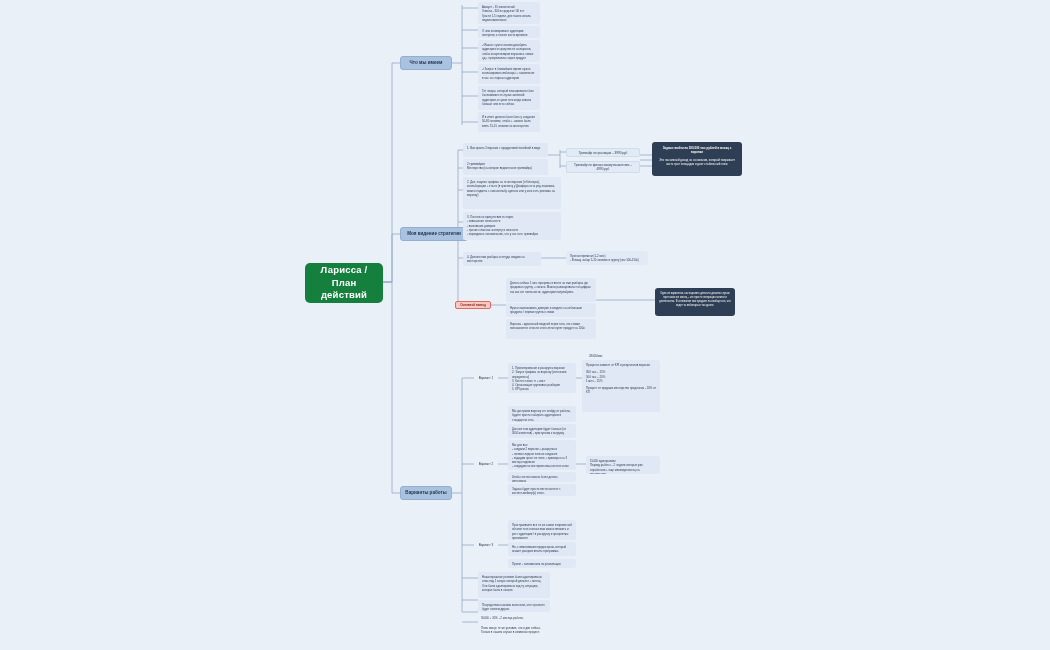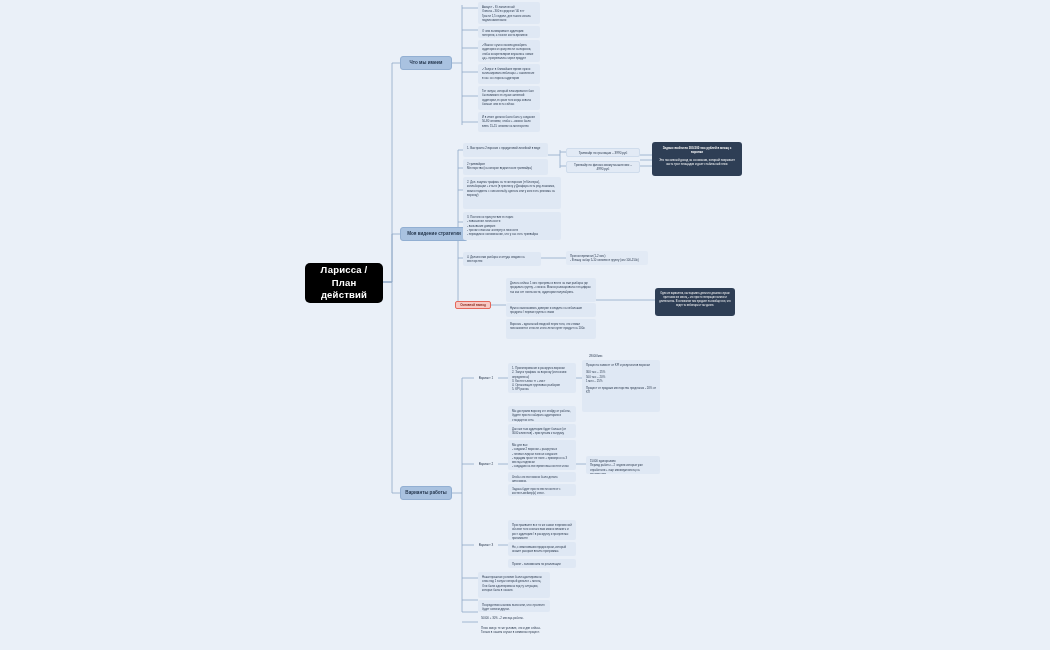--- a/index.html
+++ b/index.html
@@ -10,21 +10,21 @@
     color:#2d3a4e;
     position:relative;
   }
   #canvas{position:absolute;inset:0;}
   svg.links{position:absolute;left:0;top:0;width:1050px;height:650px;pointer-events:none;}
 
   .node{position:absolute;box-sizing:border-box;}
 
   
   .root{
-    background:#000000;color:#ffffff;
+    background:#15803d;color:#ffffff;
     border-radius:5px;
     font-size:9.5px;font-weight:bold;line-height:1.35;
     text-align:center;
     display:flex;align-items:center;justify-content:center;
     padding:20px 8px;
     letter-spacing:.2px;
   }
   
   .branch{
     background:#a9c2e0;color:#23354c;

